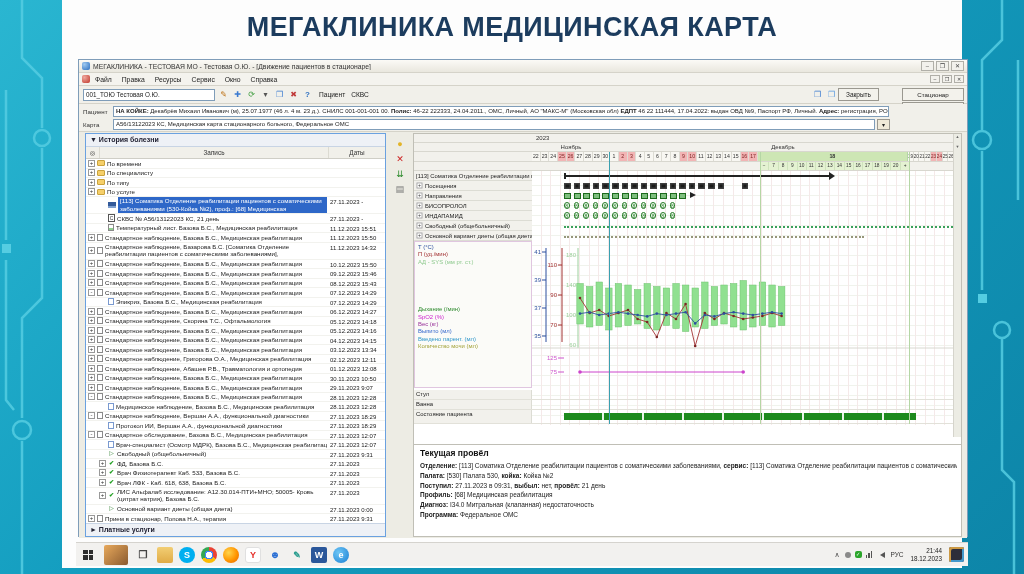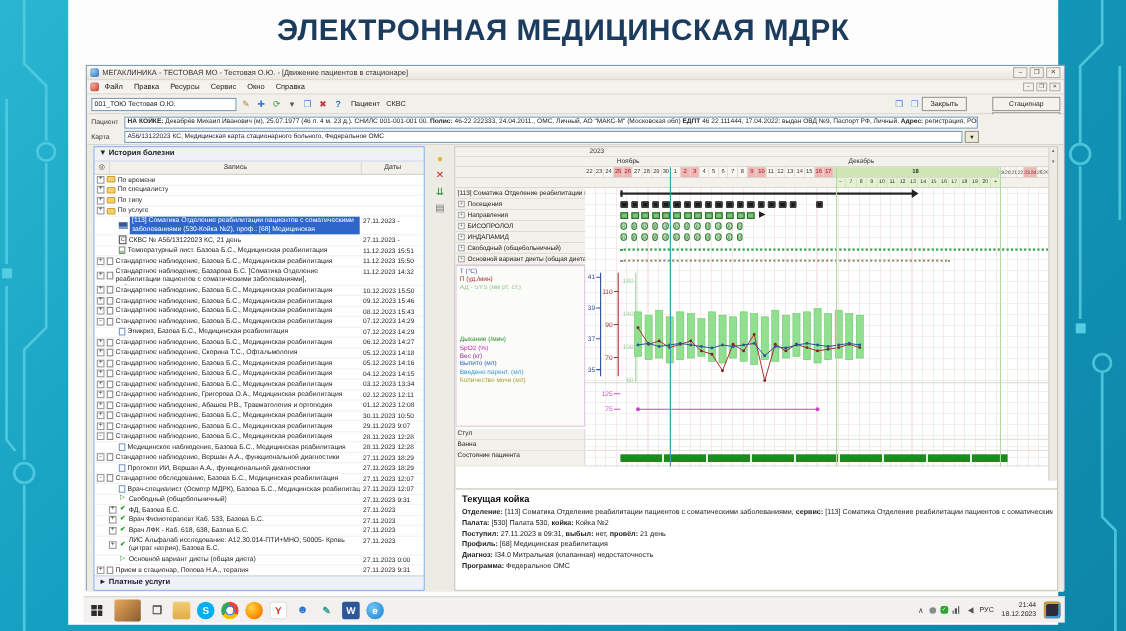--- a/index.html
+++ b/index.html
@@ -162,21 +162,21 @@
         <circle cx="20" cy="140" r="9"></circle>
         <path d="M20 151 V290"></path>
         <circle cx="40" cy="330" r="8"></circle>
         <path d="M40 338 V470 L52 482 V574"></path>
         <path d="M56 60 V200"></path>
     </g>
     <rect x="16" y="294" width="9" height="9" fill="#55cde2"></rect>
   </svg>
 
   <div class="slide"></div>
-  <h1 class="title">ЭЛЕКТРОННАЯ МЕДИЦИНСКАЯ МДРК</h1>
+  <h1 class="title">МЕГАКЛИНИКА МЕДИЦИНСКАЯ КАРТА</h1>
 
   <div class="app">
 
     <div class="w-title">
       <span class="appico"></span>
       <span class="txt">МЕГАКЛИНИКА - ТЕСТОВАЯ МО - Тестовая О.Ю. - [Движение пациентов в стационаре]</span>
       <span class="wbtn">–</span>
       <span class="wbtn">❐</span>
       <span class="wbtn">✕</span>
     </div>
@@ -756,21 +756,21 @@
             <span class="sarrow">◀</span>
             <span class="sthumb"></span>
             <span class="sgrip"></span>
           </div>
         </div>
         <div class="cursorline"></div>
         <div class="hourcol"></div>
         <div class="vscroll">▲<br><br>▼</div>
 
         <div class="bed">
-          <h2>Текущая койка</h2>
+          <h2>Текущая провёл</h2>
           <div id="bed-lines">
               <div class="bed-line"><span class="b">Отделение:</span><span> [113] Соматика Отделение реабилитации пациентов с соматическими заболеваниями, </span><span class="b">сервис:</span><span> [113] Соматика Отделение реабилитации пациентов с соматическими заболеваниями</span></div>
               <div class="bed-line"><span class="b">Палата:</span><span> [530] Палата 530, </span><span class="b">койка:</span><span> Койка №2</span></div>
               <div class="bed-line"><span class="b">Поступил:</span><span> 27.11.2023 в 09:31, </span><span class="b">выбыл:</span><span> нет, </span><span class="b">провёл:</span><span> 21 день</span></div>
               <div class="bed-line"><span class="b">Профиль:</span><span> [68] Медицинская реабилитация</span></div>
               <div class="bed-line"><span class="b">Диагноз:</span><span> I34.0 Митральная (клапанная) недостаточность</span></div>
               <div class="bed-line"><span class="b">Программа:</span><span> Федеральное ОМС</span></div>
             </div>
         </div>
       </div>

